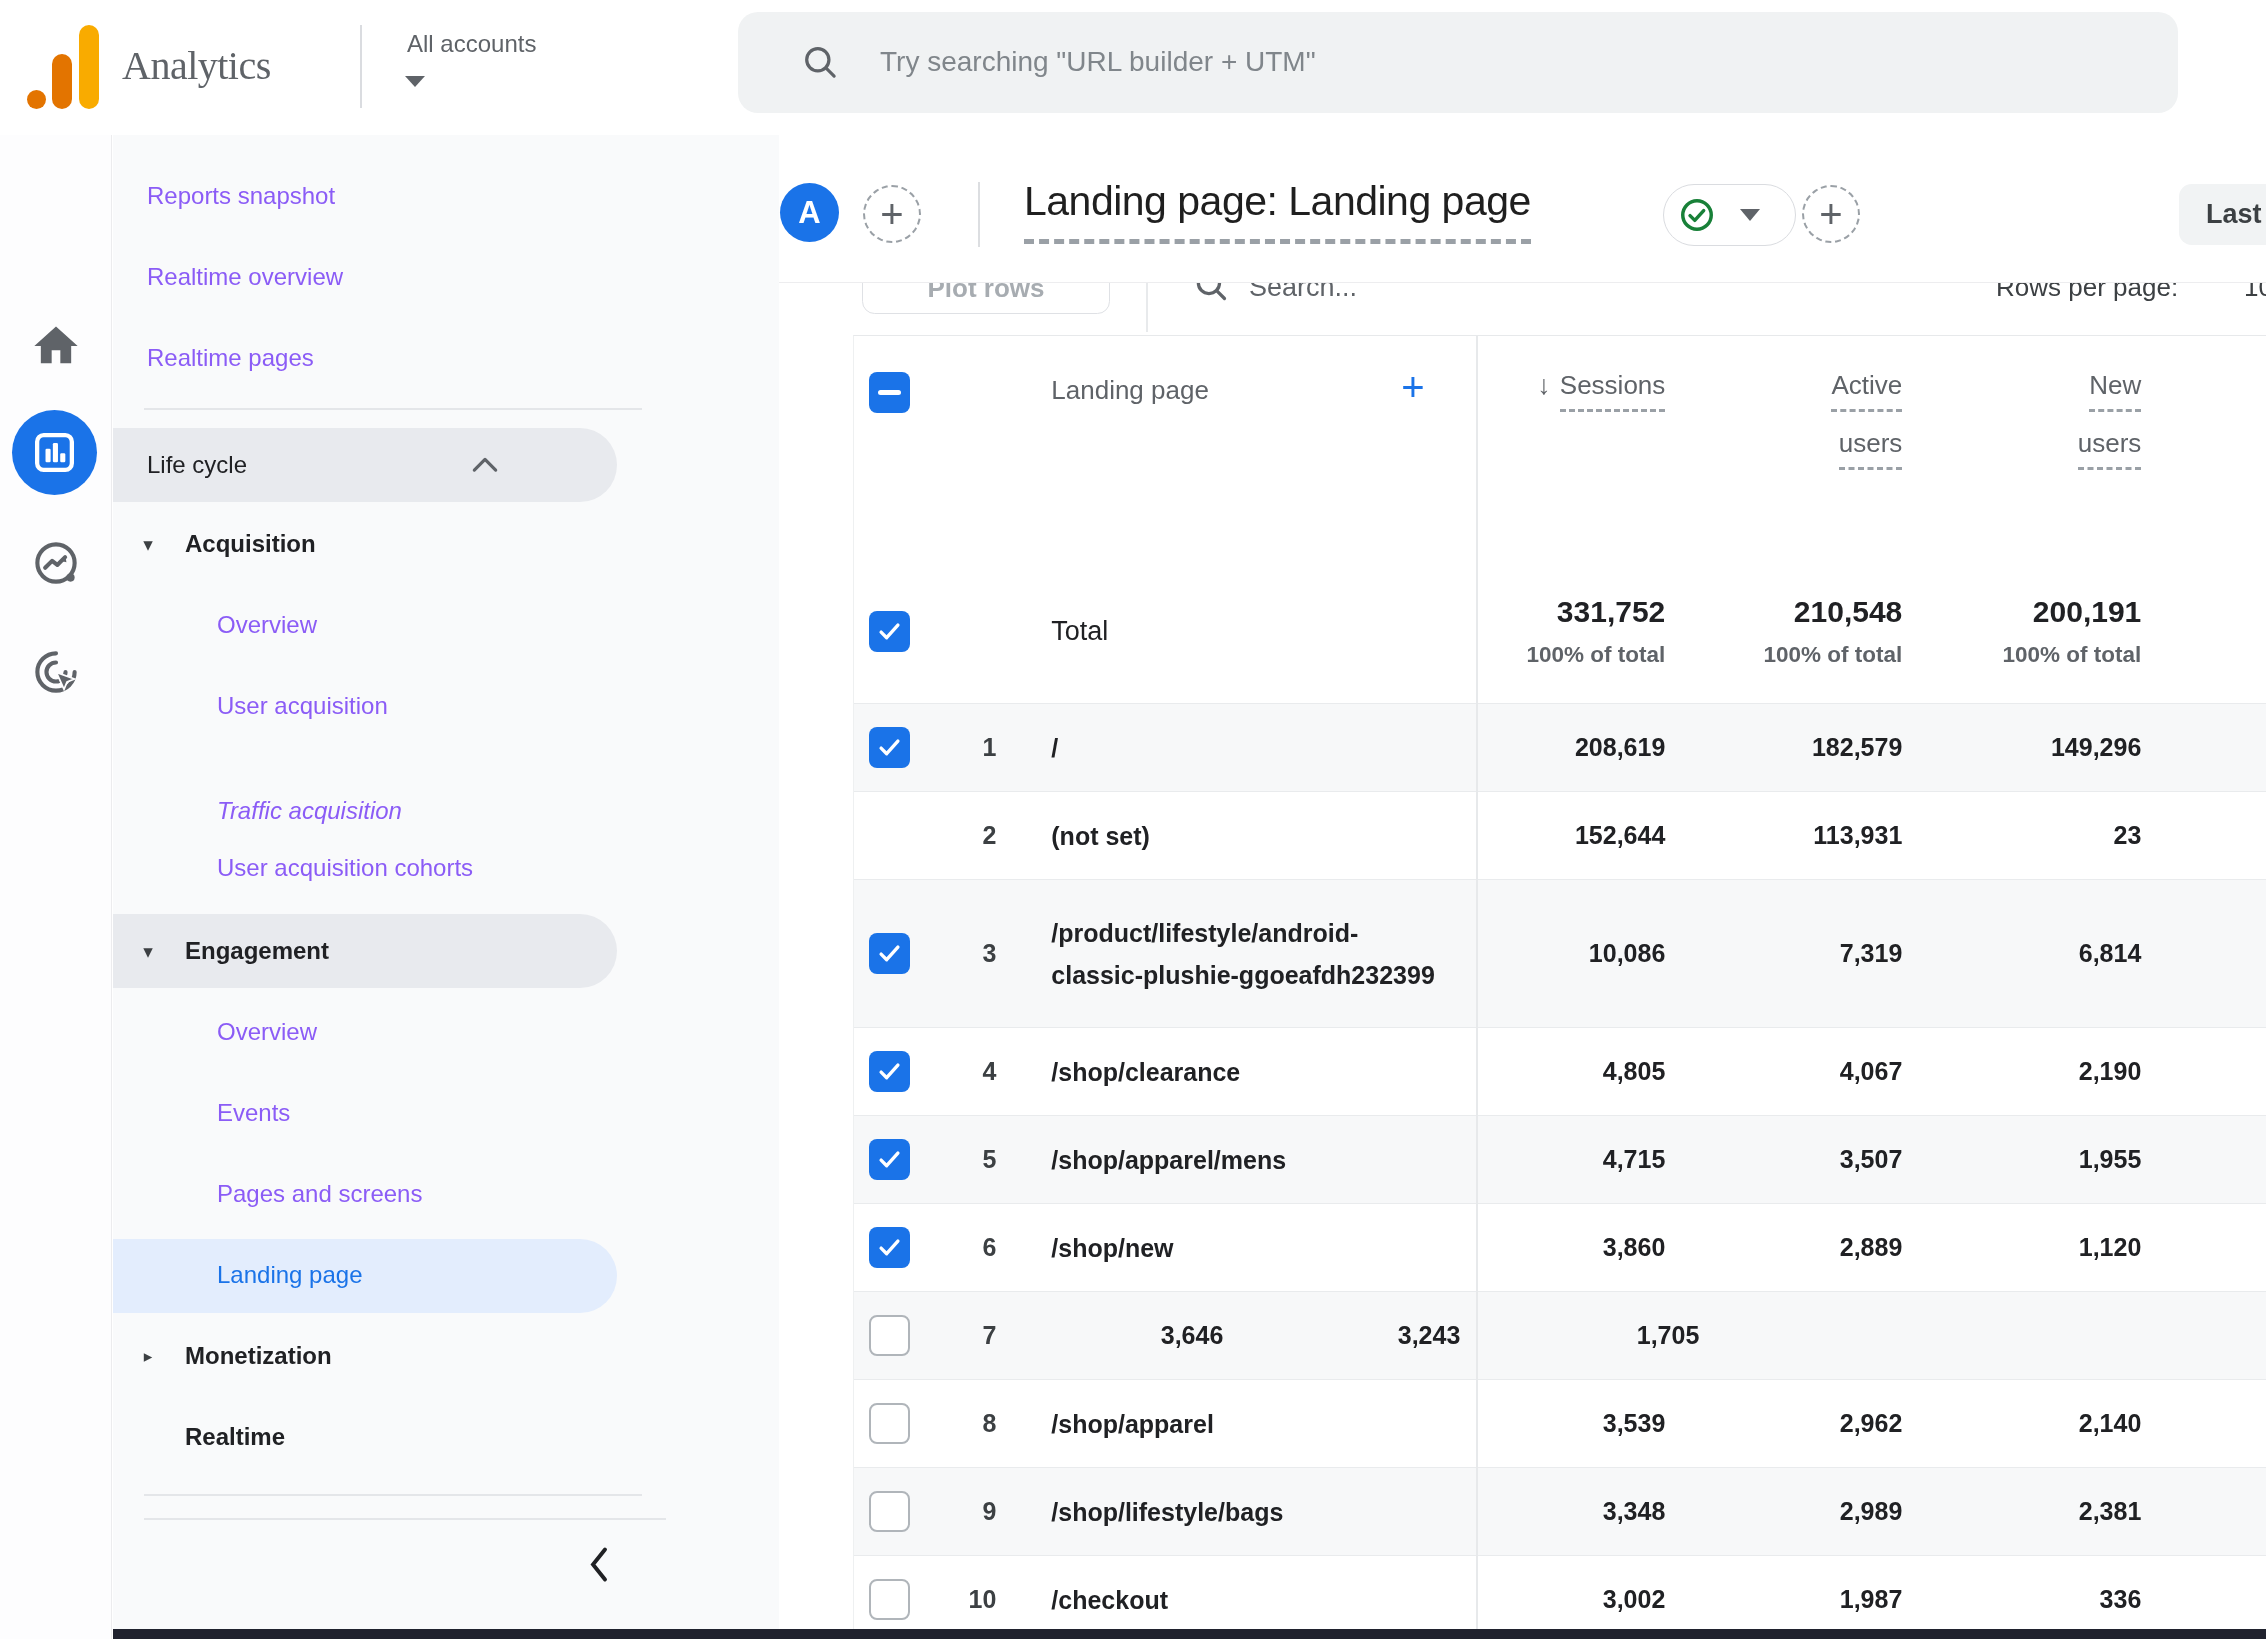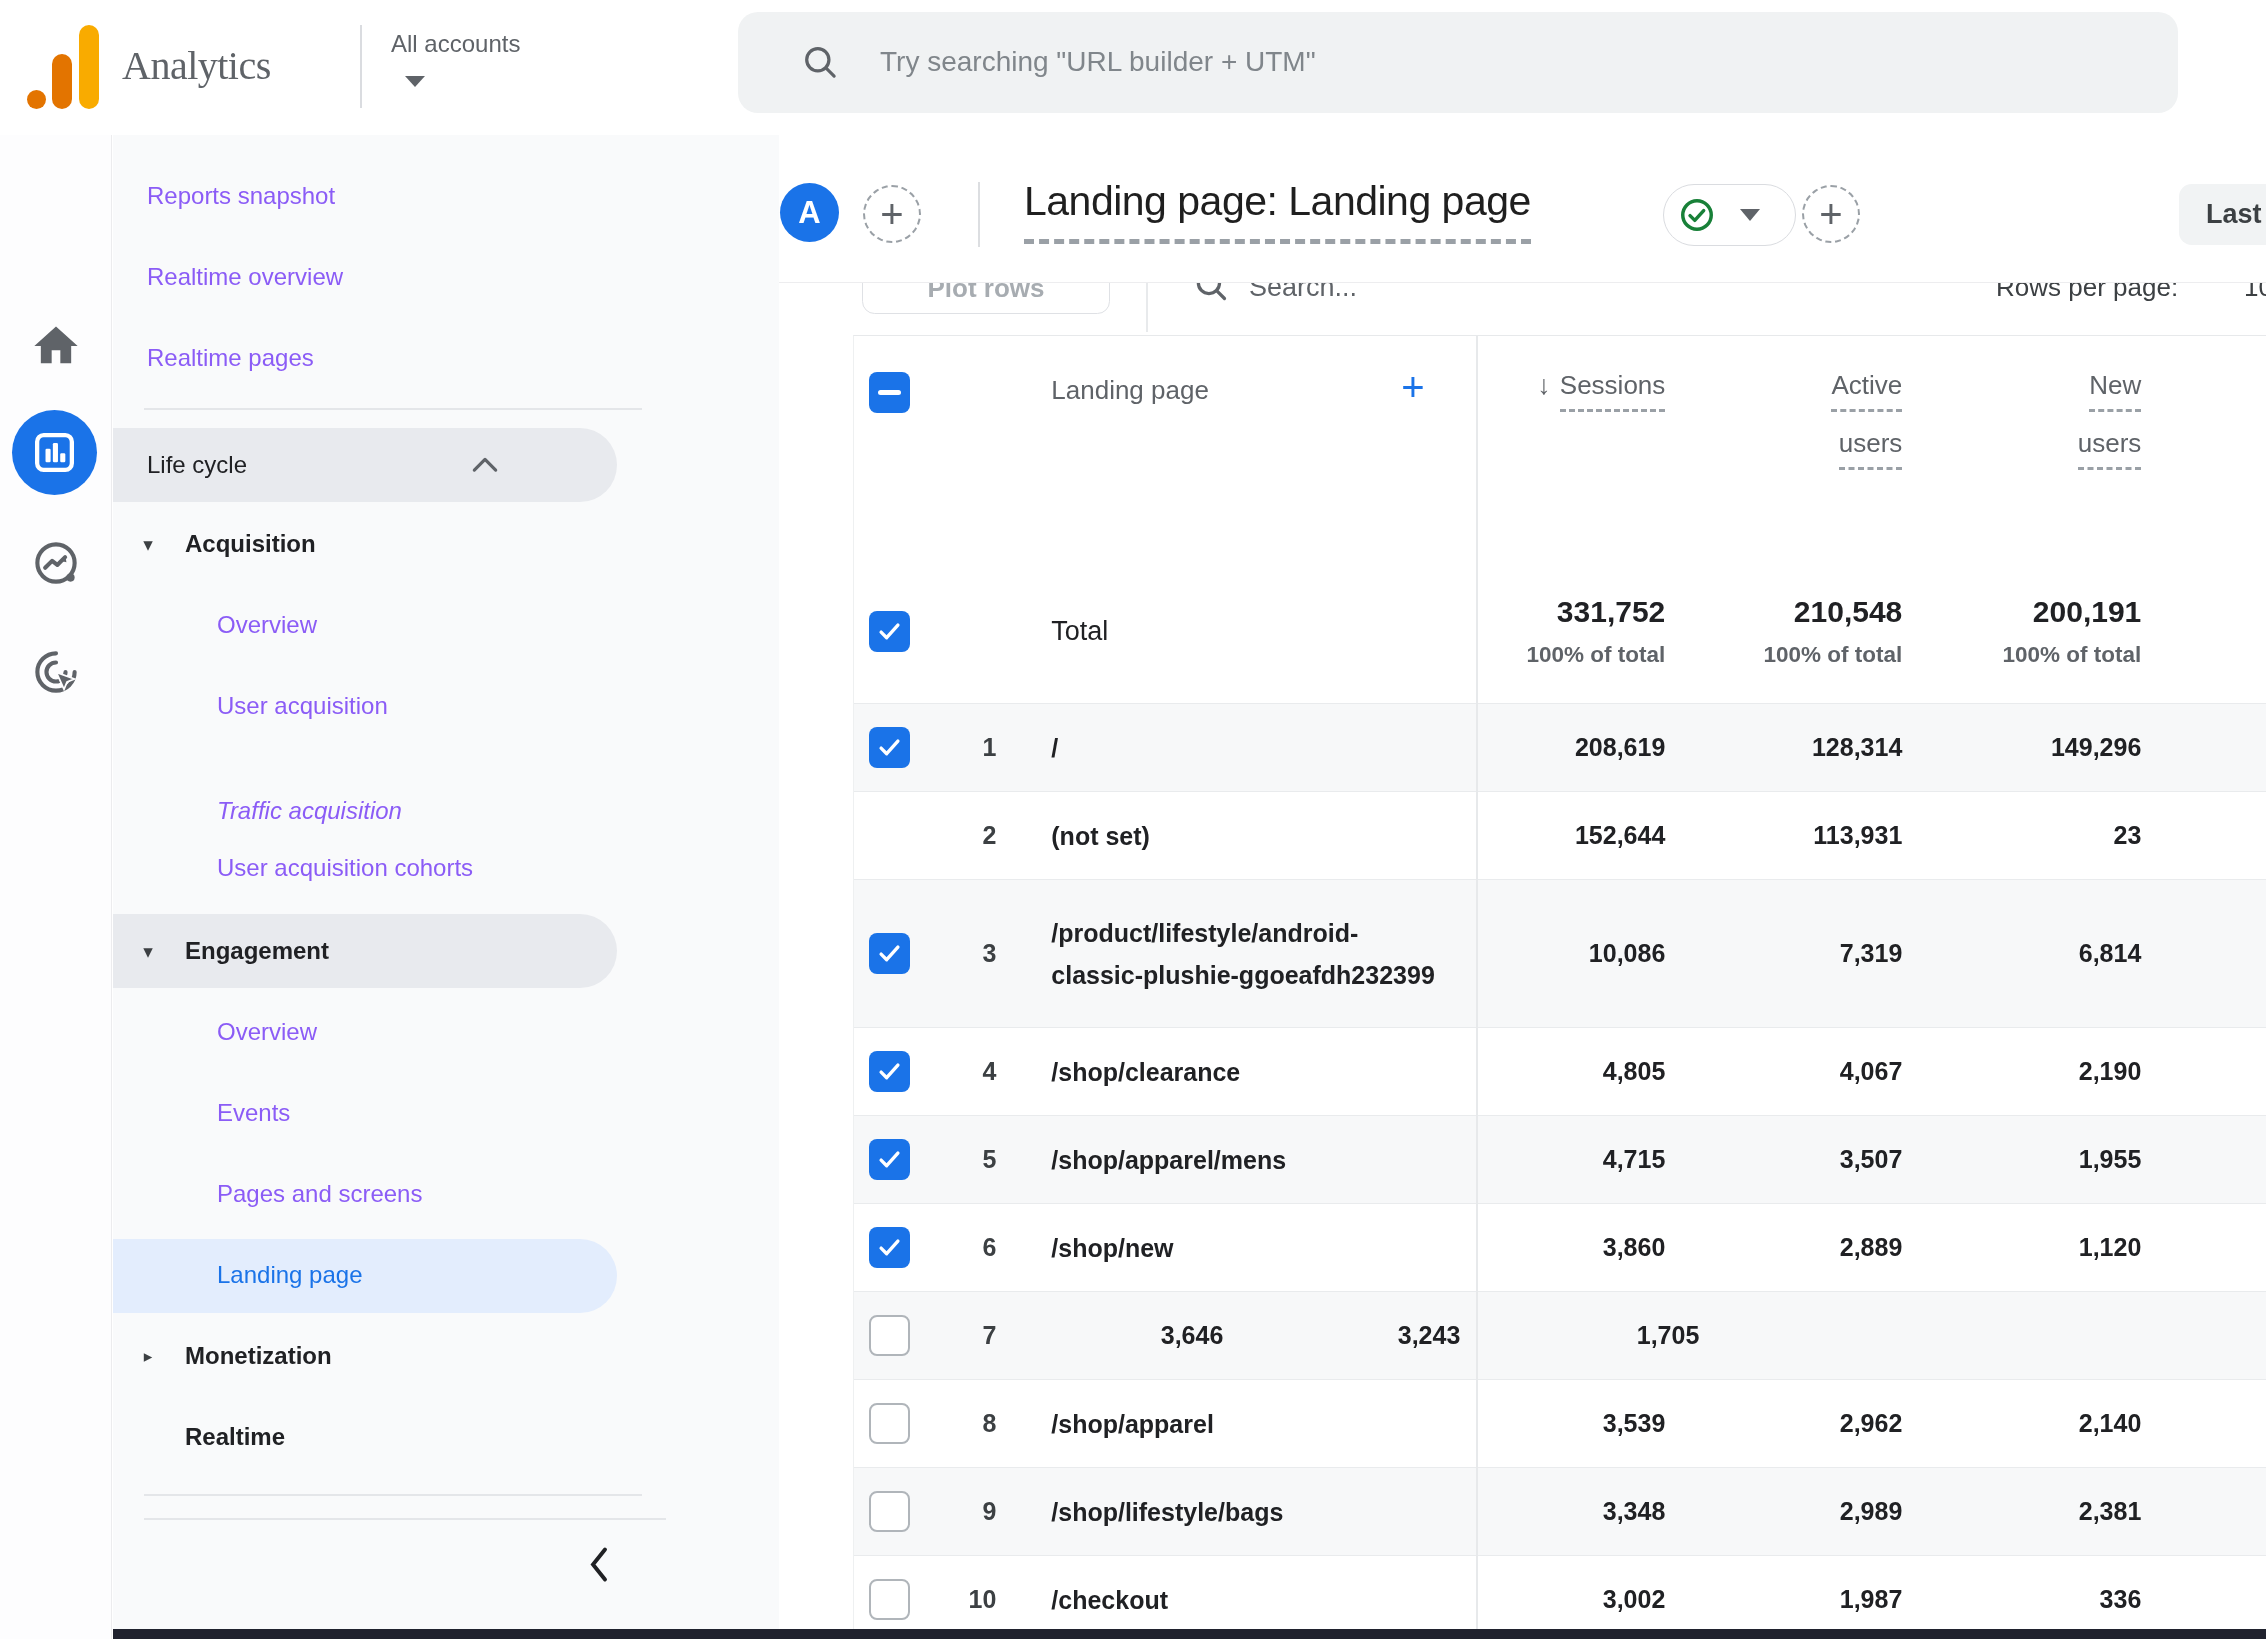--- a/index.html
+++ b/index.html
@@ -8,21 +8,21 @@
   svg{display:block;}
 
   
   .topbar{position:absolute;left:0;top:0;width:2266px;height:135px;background:#fff;z-index:6;}
   .logo{position:absolute;left:21.6px;top:18px;width:99px;height:99px;}
   .logo-dot{position:absolute;left:5.4px;top:72px;width:19px;height:19px;border-radius:50%;background:#e37400;}
   .logo-bar-mid{position:absolute;left:30px;top:36px;width:20px;height:55px;border-radius:10px;background:#e37400;}
   .logo-bar-tall{position:absolute;left:57px;top:7.2px;width:20px;height:84px;border-radius:10px;background:#f9ab00;}
   .logo-text{position:absolute;left:122px;top:42px;font-size:40px;color:#5f6368;letter-spacing:-0.5px;font-family:Liberation Serif, serif;}
   .tb-sep{position:absolute;left:360px;top:25px;width:1.8px;height:83px;background:#dadce0;}
-  .account{position:absolute;left:391px;top:30px;font-size:24px;color:#5f6368;}
+  .account{position:absolute;left:407px;top:30px;font-size:24px;color:#5f6368;}
   .account-caret{position:absolute;left:405px;top:76px;width:0;height:0;
      border-left:10px solid transparent;border-right:10px solid transparent;border-top:11.7px solid #5f6368;}
   .searchbar{position:absolute;left:738px;top:11.7px;width:1440px;height:101px;border-radius:20px;background:#f0f2f3;}
   .searchbar .mag{position:absolute;left:61px;top:29px;}
   .search-ph{position:absolute;left:142px;top:0;height:101px;display:flex;align-items:center;
      font-size:28px;color:#80868b;}
 
   
   .rail{position:absolute;left:0;top:135px;width:111px;height:1505px;background:#fdfdfe;border-right:1.8px solid #ececee;z-index:5;}
   .rail-btn{position:absolute;left:0;width:111px;display:flex;justify-content:center;}
@@ -366,21 +366,21 @@
             <div class="cell-check">
               <span class="cb cb-on">
                 <svg width="31" height="31" viewBox="0 0 24 24">
                   <path d="M5.5 12.5l4.3 4.3L18.5 7" fill="none" stroke="#fff" stroke-width="2.6" stroke-linecap="round" stroke-linejoin="round"></path>
                 </svg>
               </span>
             </div>
             <div class="cell-rank">1</div>
             <div class="cell-path">/</div>
             <div class="cell-num w-sess">208,619</div>
-            <div class="cell-num w-act">128,314</div>
+            <div class="cell-num w-act">182,579</div>
             <div class="cell-num w-new">149,296</div>
           </div>
           <div class="t-row">
             <div class="cell-check"></div>
             <div class="cell-rank">2</div>
             <div class="cell-path">(not set)</div>
             <div class="cell-num w-sess">152,644</div>
             <div class="cell-num w-act">113,931</div>
             <div class="cell-num w-new">23</div>
           </div>

